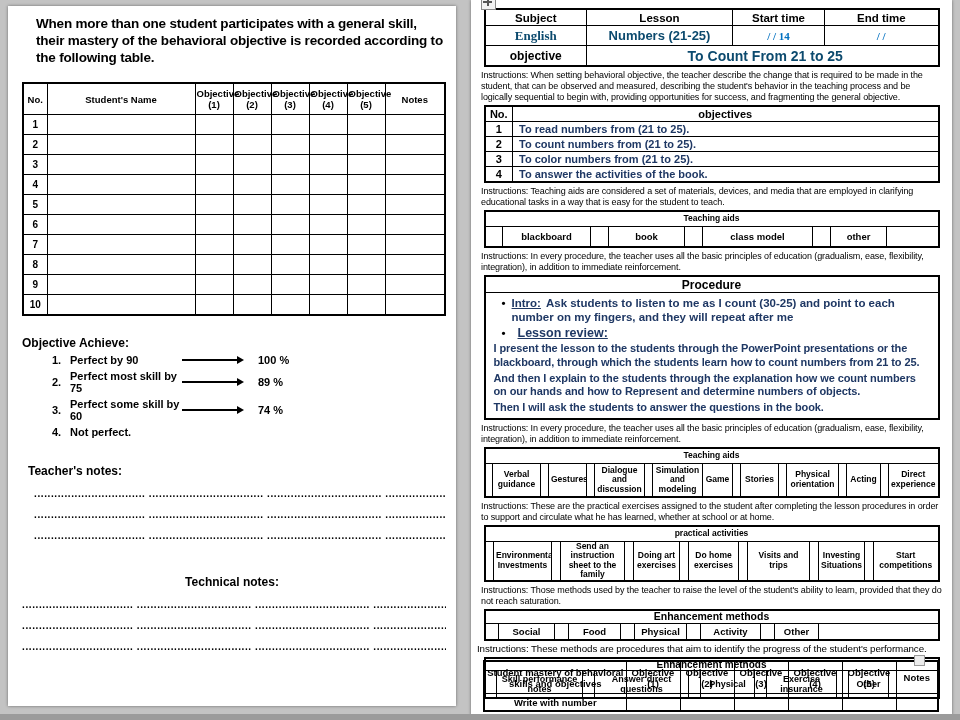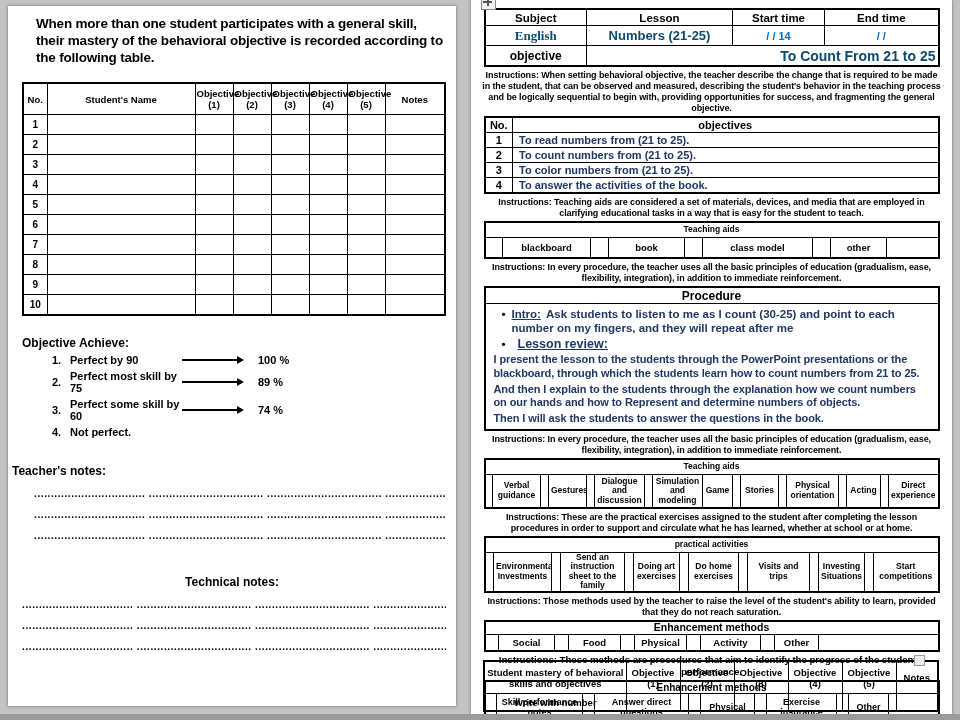--- a/index.html
+++ b/index.html
@@ -22,37 +22,37 @@
   .mastery tr.hd td{height:30px;}
   .mastery tr.dr td{height:19px;font-size:10px;}
   .oa{margin:20px 0 0 14px;}
   .oa-label{font-weight:bold;font-size:12px;}
   .oa-item{display:flex;align-items:center;font-weight:bold;font-size:11px;margin:4px 0 0 30px;}
   .oa-num{width:18px;}
   .oa-text{width:112px;}
   .arrow{position:relative;width:62px;height:12px;margin-right:14px;}
   .arrow .shaft{position:absolute;left:0;right:5px;top:5px;height:1.7px;background:#000;}
   .arrow::after{content:"";position:absolute;right:0;top:2px;border-left:7px solid #000;border-top:4px solid transparent;border-bottom:4px solid transparent;}
-  .notes-label{font-weight:bold;font-size:12px;margin:26px 0 0 4px;}
+  .notes-label{font-weight:bold;font-size:12px;margin:26px 0 0 20px;}
   .dotline{font-weight:bold;font-size:10px;letter-spacing:0.6px;white-space:nowrap;overflow:hidden;margin:10px 10px 0 26px;}
   .tech-label{font-weight:bold;font-size:12px;margin:34px 0 0 0;text-align:center;}
   .tech .dotline{margin-left:14px;}
 
   
   .rp-table{margin:0 auto;width:456px;border:2px solid #000;}
   .rp-table td{border:1px solid #000;font-weight:bold;text-align:center;vertical-align:middle;padding:0 2px;overflow:hidden;}
   #hdrTable{margin-top:8px;}
   #hdrTable tr.h1 td{height:15px;font-size:11.5px;}
   #hdrTable tr.h2 td{height:19px;font-size:13px;}
   #hdrTable tr.h3 td{height:19px;}
   .red{color:#0c4a6e;}
   .navy{color:#1f3864;}
-  .blue{color:#0070c0;}
+  .blue{color:#0070c0;font-family:Liberation Serif, serif;}
   .serif{font-family:"Liberation Serif","DejaVu Serif",serif;}
-  .instr{font-weight:bold;font-size:9px;line-height:11px;text-align:center;margin:3px 10px 2px 10px;letter-spacing:-0.1px;}
+  .instr{font-weight:normal;font-size:9px;line-height:11px;text-align:left;margin:3px 10px 2px 10px;letter-spacing:-0.1px;}
   .instr-big{font-size:9.8px;line-height:12px;margin:2px 6px;}
   #objTable td{height:14px;font-size:11px;}
   #objTable .objtxt{text-align:left;padding-left:6px;}
   .sect-title{font-size:11.5px;height:14px;}
   .cb{background:#fff;}
   .aid td{font-weight:bold;font-size:8.5px;line-height:9.5px;}
   #aids1 tr.r td{height:19px;font-size:9.5px;}
   #aids2 tr.r td{height:32px;}
   #pract tr.r td{height:36px;}
   #enh1 tr.r td{height:15px;font-size:9.5px;}
@@ -274,21 +274,21 @@
       <td>End time</td>
     </tr>
     <tr class="h2">
       <td class="red serif">English</td>
       <td class="red">Numbers  (21-25)</td>
       <td class="blue" style="font-size:11px">/   / 14</td>
       <td class="blue" style="font-size:11px">/   /</td>
     </tr>
     <tr class="h3">
       <td style="font-size:12px">objective</td>
-      <td colspan="3" class="red" style="font-size:14px;text-align:right;padding-left:8px">To Count From 21 to 25</td>
+      <td colspan="3" class="red" style="font-size:14px;text-align:center;padding-left:8px">To Count From 21 to 25</td>
     </tr>
   </tbody>
     </table>
 
   <div class="instr">Instructions: When setting behavioral objective, the teacher describe the change that is required to be made in the student, that can be observed and measured, describing the student's behavior in the teaching process and be logically sequential to begin with, providing opportunities for success, and fragmenting the general objective.</div>
 
   <table class="rp-table" id="objTable">
     <colgroup>
         <col style="width:28px">
         <col>

